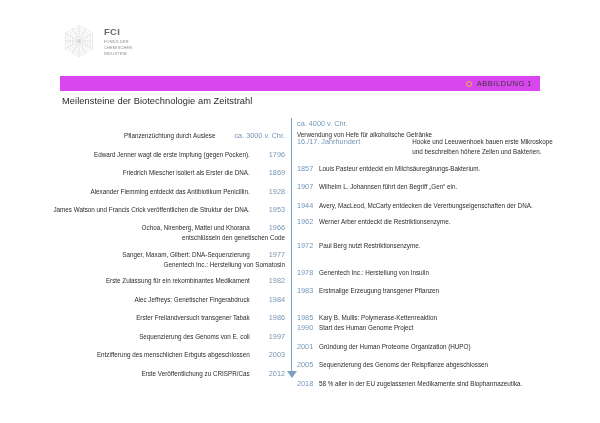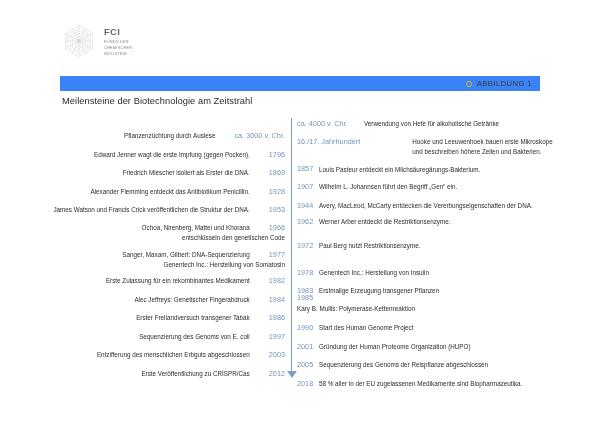--- a/index.html
+++ b/index.html
@@ -54,21 +54,21 @@
     text-transform: uppercase;
   }
 
   
   .band {
     position: absolute;
     left: 60px;
     top: 76px;
     width: 480px;
     height: 15px;
-    background: #3b82f6;
+    background: #d946ef;
     display: flex;
     align-items: center;
     justify-content: flex-end;
     padding-right: 8px;
     box-sizing: border-box;
     gap: 5px;
   }
   .band-ring {
     width: 6px;
     height: 6px;
@@ -234,34 +234,34 @@
       <div class="entry entry-left" style="top: 110px;"><span class="desc">Ochoa, Nirenberg, Mattei und Khorana</span><span class="date">1966</span><span class="desc sub">entschlüsseln den genetischen Code</span></div>
       <div class="entry entry-left" style="top: 137px;"><span class="desc">Sanger, Maxam, Gilbert: DNA-Sequenzierung</span><span class="date">1977</span><span class="desc sub">Genentech Inc.: Herstellung von Somatosin</span></div>
       <div class="entry entry-left" style="top: 163px;"><span class="desc">Erste Zulassung für ein rekombinantes Medikament</span><span class="date">1982</span></div>
       <div class="entry entry-left" style="top: 182px;"><span class="desc">Alec Jeffreys: Genetischer Fingerabdruck</span><span class="date">1984</span></div>
       <div class="entry entry-left" style="top: 200px;"><span class="desc">Erster Freilandversuch transgener Tabak</span><span class="date">1986</span></div>
       <div class="entry entry-left" style="top: 219px;"><span class="desc">Sequenzierung des Genoms von E. coli</span><span class="date">1997</span></div>
       <div class="entry entry-left" style="top: 237px;"><span class="desc">Entzifferung des menschlichen Erbguts abgeschlossen</span><span class="date">2003</span></div>
       <div class="entry entry-left" style="top: 256px;"><span class="desc">Erste Veröffentlichung zu CRISPR/Cas</span><span class="date">2012</span></div>
     </div>
   <div class="col col-right" id="col-right">
-      <div class="entry entry-right" style="top: 6px;">
+      <div class="entry entry-right" style="top: 6px; flex-direction: column;">
         <span class="date date-cell date-cell-wide">ca. 4000 v. Chr.</span>
         <span class="desc-wrap">
           <span class="desc desc-line">Verwendung von Hefe für alkoholische Getränke</span>
         </span>
       </div>
       <div class="entry entry-right" style="top: 24px; gap: 48px;">
         <span class="date date-cell date-cell-wide">16./17. Jahrhundert</span>
         <span class="desc-wrap">
           <span class="desc desc-line">Hooke und Leeuwenhoek bauen erste Mikroskope</span>
           <span class="desc desc-line">und beschreiben höhere Zellen und Bakterien.</span>
         </span>
       </div>
-      <div class="entry entry-right" style="top: 51px; align-items: flex-end;">
+      <div class="entry entry-right" style="top: 51px;">
         <span class="date date-cell">1857</span>
         <span class="desc-wrap">
           <span class="desc desc-line">Louis Pasteur entdeckt ein Milchsäuregärungs-Bakterium.</span>
         </span>
       </div>
       <div class="entry entry-right" style="top: 69px;">
         <span class="date date-cell">1907</span>
         <span class="desc-wrap">
           <span class="desc desc-line">Wilhelm L. Johannsen führt den Begriff „Gen“ ein.</span>
         </span>
@@ -289,21 +289,21 @@
         <span class="desc-wrap">
           <span class="desc desc-line">Genentech Inc.: Herstellung von Insulin</span>
         </span>
       </div>
       <div class="entry entry-right" style="top: 173px;">
         <span class="date date-cell">1983</span>
         <span class="desc-wrap">
           <span class="desc desc-line">Erstmalige Erzeugung transgener Pflanzen</span>
         </span>
       </div>
-      <div class="entry entry-right" style="top: 180px; flex-direction: column;">
+      <div class="entry entry-right" style="top: 200px;">
         <span class="date date-cell">1985</span>
         <span class="desc-wrap">
           <span class="desc desc-line">Kary B. Mullis: Polymerase-Kettenreaktion</span>
         </span>
       </div>
       <div class="entry entry-right" style="top: 210px;">
         <span class="date date-cell">1990</span>
         <span class="desc-wrap">
           <span class="desc desc-line">Start des Human Genome Project</span>
         </span>

